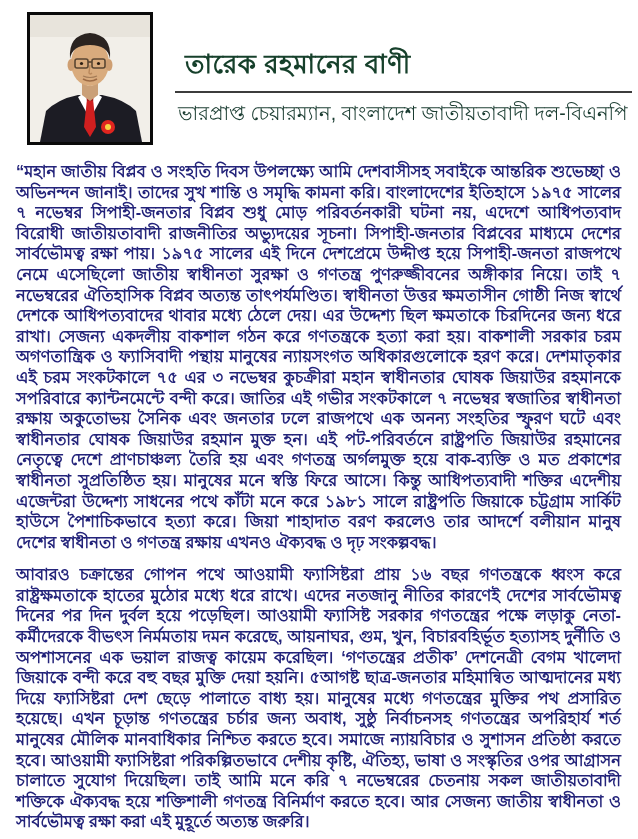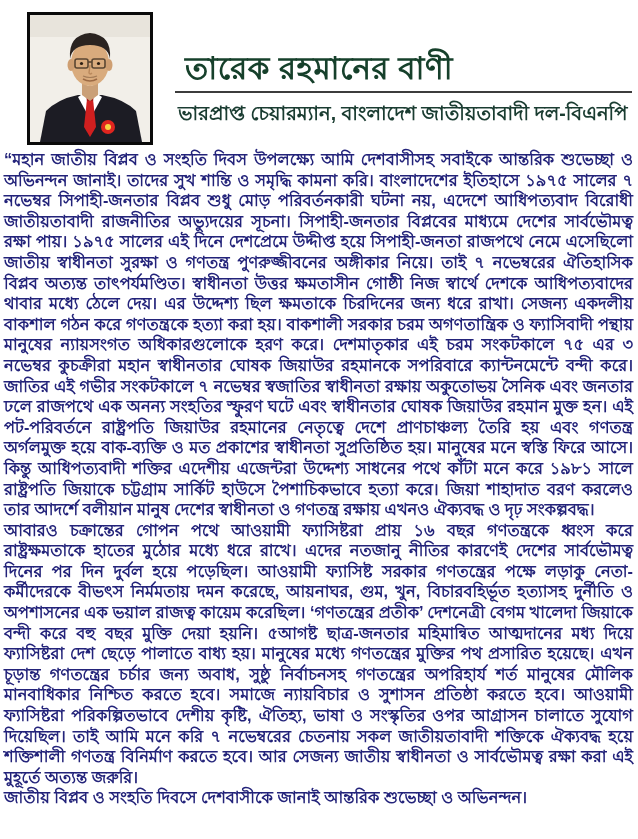--- a/index.html
+++ b/index.html
@@ -16,47 +16,47 @@
   .photo-frame{
     position:absolute;left:27px;top:12px;
     width:120px;height:127px;
     border:3px solid #0a0a0a;
     background:#f6f4f0;
     overflow:hidden;
   }
   .photo-frame svg{display:block;width:100%;height:100%;}
   .title{
     position:absolute;left:185px;top:44px;margin:0;
-    font-size:31px;font-weight:bold;
+    font-size:26px;font-weight:bold;
     color:#16402b;
     letter-spacing:0.5px;
     white-space:nowrap;
   }
   .divider{
     position:absolute;left:175px;top:91px;
     width:457px;height:2px;
     background:#3c3c3c;
   }
   .subtitle{
     position:absolute;left:178px;top:99px;margin:0;
-    font-size:19.5px;font-weight:bold;
+    font-size:19.5px;font-weight:normal;
     color:#1a3c31;
     white-space:nowrap;
   }
   
   .body-text{
     position:absolute;left:4px;top:149px;
     width:629px;
     color:#23237a;
     font-size:16.3px;
     font-weight:bold;
     line-height:20.6px;
     text-align:justify;
   }
-  .body-text p{margin:0;padding:0;}
+  .body-text p{margin:12px;padding:0;}
 </style>
 </head>
 <body>
 
 <div class="page">
 
   <div class="header">
 
     <div class="photo-frame">
 

